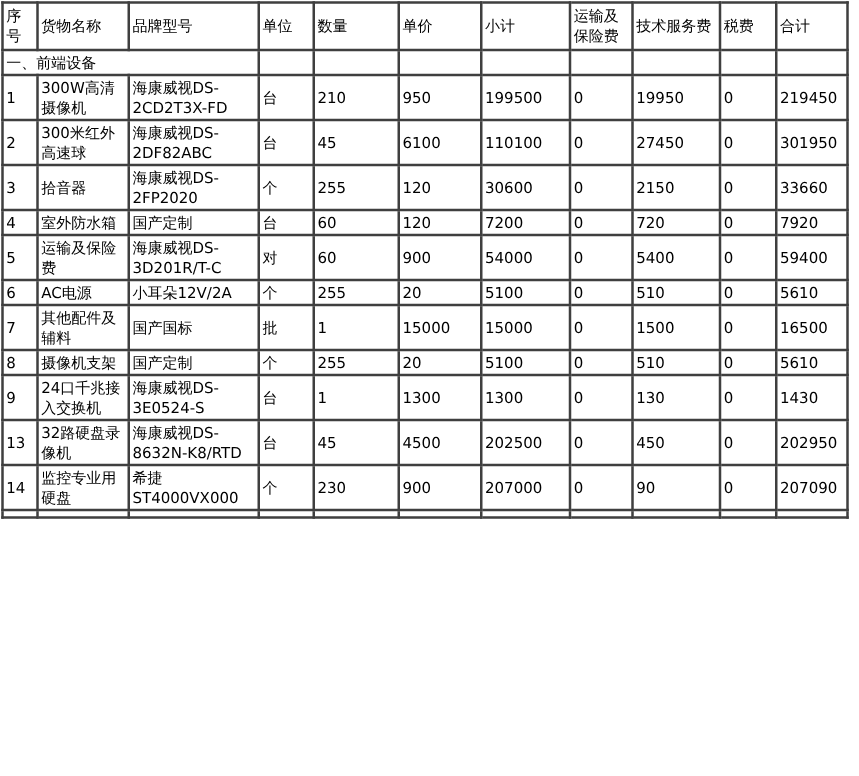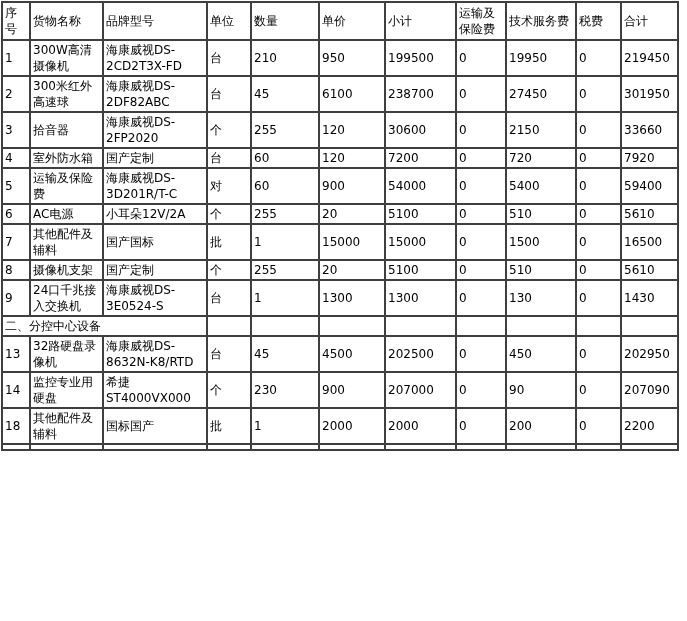--- a/index.html
+++ b/index.html
@@ -64,41 +64,52 @@
         <th>数量</th>
         <th>单价</th>
         <th>小计</th>
         <th>运输及保险费</th>
         <th>技术服务费</th>
         <th>税费</th>
         <th>合计</th>
       </tr>
   </thead>
   <tbody>
+      <tr class="section-row">
+        <td colspan="3">一、前端设备</td>
+        <td></td>
+        <td></td>
+        <td></td>
+        <td></td>
+        <td></td>
+        <td></td>
+        <td></td>
+        <td></td>
+      </tr>
       <tr class="data-row">
         <td>1</td>
         <td>300W高清摄像机</td>
         <td>海康威视DS-2CD2T3X-FD</td>
         <td>台</td>
         <td>210</td>
         <td>950</td>
         <td>199500</td>
         <td>0</td>
         <td>19950</td>
         <td>0</td>
         <td>219450</td>
       </tr>
       <tr class="data-row">
         <td>2</td>
         <td>300米红外高速球</td>
         <td>海康威视DS-2DF82ABC</td>
         <td>台</td>
         <td>45</td>
         <td>6100</td>
-        <td>238700</td>
+        <td>110100</td>
         <td>0</td>
         <td>27450</td>
         <td>0</td>
         <td>301950</td>
       </tr>
       <tr class="data-row">
         <td>3</td>
         <td>拾音器</td>
         <td>海康威视DS-2FP2020</td>
         <td>个</td>
@@ -181,31 +192,20 @@
         <td>海康威视DS-3E0524-S</td>
         <td>台</td>
         <td>1</td>
         <td>1300</td>
         <td>1300</td>
         <td>0</td>
         <td>130</td>
         <td>0</td>
         <td>1430</td>
       </tr>
-      <tr class="section-row">
-        <td colspan="3">二、分控中心设备</td>
-        <td></td>
-        <td></td>
-        <td></td>
-        <td></td>
-        <td></td>
-        <td></td>
-        <td></td>
-        <td></td>
-      </tr>
       <tr class="data-row">
         <td>13</td>
         <td>32路硬盘录像机</td>
         <td>海康威视DS-8632N-K8/RTD</td>
         <td>台</td>
         <td>45</td>
         <td>4500</td>
         <td>202500</td>
         <td>0</td>
         <td>450</td>
@@ -217,33 +217,20 @@
         <td>监控专业用硬盘</td>
         <td>希捷ST4000VX000</td>
         <td>个</td>
         <td>230</td>
         <td>900</td>
         <td>207000</td>
         <td>0</td>
         <td>90</td>
         <td>0</td>
         <td>207090</td>
-      </tr>
-      <tr class="data-row">
-        <td>18</td>
-        <td>其他配件及辅料</td>
-        <td>国标国产</td>
-        <td>批</td>
-        <td>1</td>
-        <td>2000</td>
-        <td>2000</td>
-        <td>0</td>
-        <td>200</td>
-        <td>0</td>
-        <td>2200</td>
       </tr>
       <tr class="partial-row">
         <td></td>
         <td></td>
         <td></td>
         <td></td>
         <td></td>
         <td></td>
         <td></td>
         <td></td>

